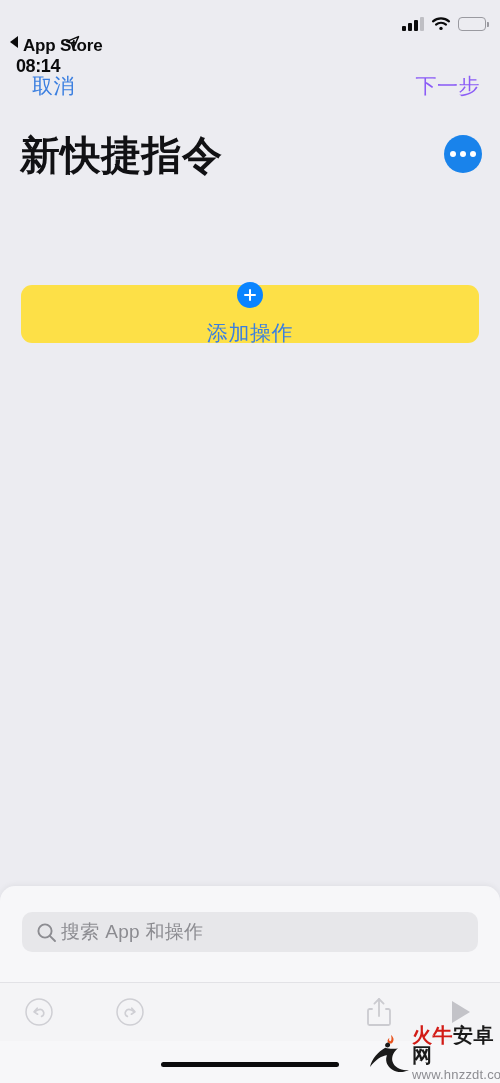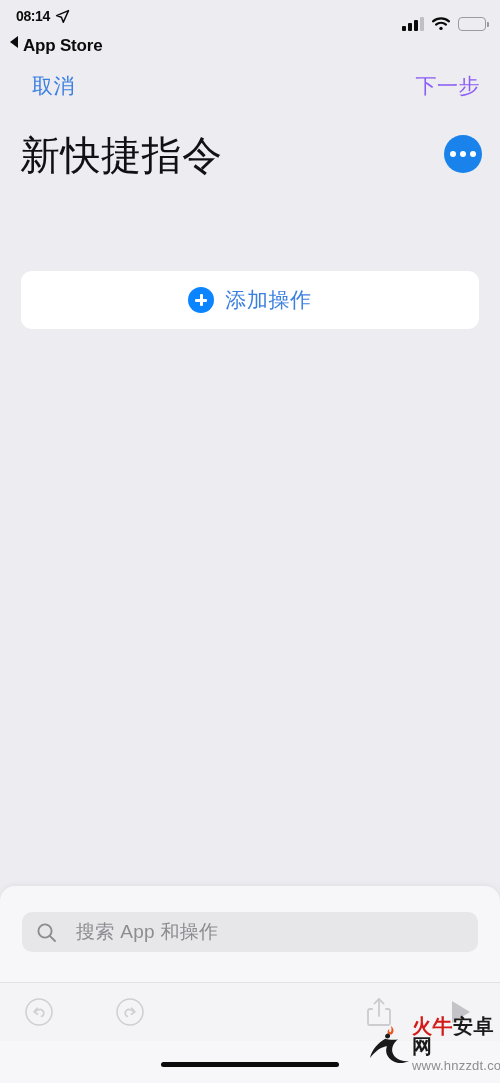--- a/index.html
+++ b/index.html
@@ -17,22 +17,23 @@
 
   
   .status-bar {
     position:absolute; top:0; left:0; right:0; height:60px;
   }
   .status-time-row {
     position:absolute; left:16px; top:8px;
     display:flex; align-items:center; gap:5px;
   }
   .status-time {
-    font-size:14px; font-weight:bold; color:#0B0B0C;
+    font-size:18px; font-weight:bold; color:#0B0B0C;
     letter-spacing:-0.4px;
+    margin-top:48px;
   }
   .loc-arrow { display:block; }
   .status-back {
     position:absolute; left:10px; top:36px;
     display:flex; align-items:flex-start; gap:5px;
   }
   .back-tri {
     width:0;height:0;
     border-top:6px solid transparent;
     border-bottom:6px solid transparent;
@@ -74,43 +75,43 @@
     position:absolute; right:20px; top:0;
     font-size:21px; color:#8b5cf6; letter-spacing:0.5px;
   }
 
   
   .title-row {
     position:absolute; top:130px; left:0; right:0; height:58px;
   }
   .page-title {
     position:absolute; left:20px; top:0;
-    font-size:40px; font-weight:normal; color:#111114;
+    font-size:40px; font-weight:bold; color:#111114;
     letter-spacing:0.5px; line-height:50px;
   }
   .more-btn {
     position:absolute; right:18px; top:5px;
     width:38px; height:38px; border-radius:50%;
     background:#1983EB;
     display:flex; align-items:center; justify-content:center; gap:4px;
   }
   .more-btn i { width:6px; height:6px; border-radius:50%; background:#fff; display:block; }
 
   
   .subtitle {
     position:absolute; left:21px; top:222px;
     font-size:19px; color:#8B8B90; letter-spacing:0.2px;
   }
 
   
   .add-action {
-    position:absolute; left:21px; top:271px;
+    position:absolute; left:21px; top:285px;
     width:458px; height:58px;
-    background:#ffffff; border-radius:11px;
-    display:flex; align-items:center; justify-content:center; gap:11px;
+    background:#fde047; border-radius:11px;
+    display:flex; align-items:center; justify-content:center; gap:11px;flex-direction:column;
   }
   .plus-circle {
     width:26px; height:26px; border-radius:50%;
     background:#0A84FF; position:relative; flex:none;
   }
   .plus-circle:before, .plus-circle:after {
     content:""; position:absolute; background:#fff; border-radius:1px;
   }
   .plus-circle:before { left:7px; top:12px; width:12px; height:2.6px; }
   .plus-circle:after  { top:7px; left:11.7px; width:2.6px; height:12px; }
@@ -122,21 +123,21 @@
   .sheet {
     position:absolute; left:0; right:0; top:886px; bottom:0;
     background:#F7F7F9;
     border-radius:15px 15px 0 0;
     box-shadow:0 -1px 6px rgba(0,0,0,0.06);
   }
   .search-field {
     position:absolute; left:22px; top:26px;
     width:456px; height:40px;
     background:#E7E7EA; border-radius:10px;
-    display:flex; align-items:center; gap:19px;
+    display:flex; align-items:center; gap:4px;
     padding:0 14px;
   }
   .search-icon { flex:none; display:block; }
   .search-placeholder {
     font-size:19px; color:#8C8C91; letter-spacing:0.3px;
   }
   .sheet-divider {
     position:absolute; left:0; right:0; top:96px;
     height:1px; background:#E2E2E6;
   }
@@ -158,21 +159,21 @@
 
   
   .home-indicator {
     position:absolute; left:50%; transform:translateX(-50%);
     bottom:16px; width:178px; height:5px;
     background:#0B0B0C; border-radius:3px;
   }
 
   
   .watermark {
-    position:absolute; right:4px; bottom:13px;
+    position:absolute; right:4px; bottom:4px;
     width:128px; height:52px;
     display:flex; align-items:center; gap:2px;
   }
   .wm-mark { position:relative; width:42px; height:44px; flex:none; }
   .wm-text { display:flex; flex-direction:column; line-height:1; }
   .wm-title { font-size:20px; font-weight:bold; letter-spacing:0.5px; }
   .wm-title .red { color:#D21B16; }
   .wm-title .blk { color:#1A1A1A; }
   .wm-url { font-size:13px; color:#8d8d92; letter-spacing:0.2px; margin-top:3px; }
 </style>

